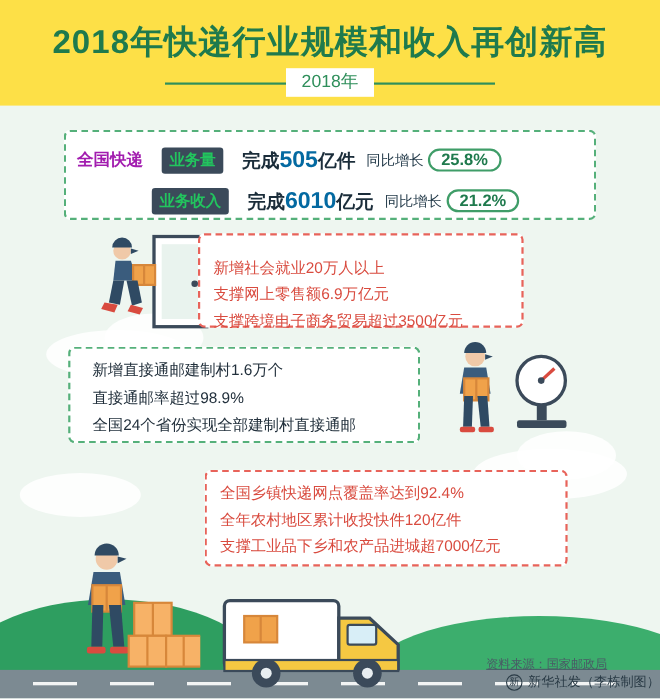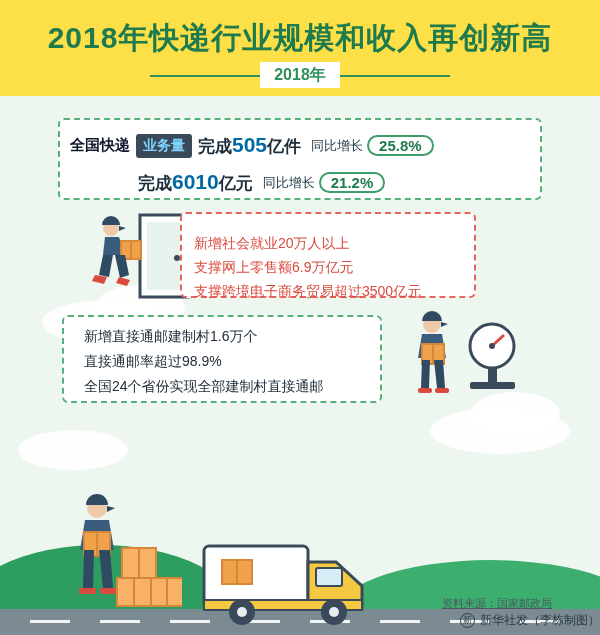--- a/index.html
+++ b/index.html
@@ -51,21 +51,21 @@
     width: 300px; height: 2px;
     background: #2f8f5b;
   }
   .sub-title {
     position: relative;
     display: inline-block;
     background: #ffffff;
     padding: 0 14px;
     font-size: 16px;
     color: #2f8f5b;
-    font-weight: bold;
+    font-weight: normal;
     line-height: 26px;
   }
   
   .greenband {
     position: absolute;
     left: 0; top: 96px;
     width: 600px; height: 539px;
     background: #eef6f0;
   }
   .cloud {
@@ -87,30 +87,30 @@
     border-radius: 6px;
   }
   .panel.red { border-color: #e8635a; }
   .row-line {
     display: flex;
     align-items: center;
     white-space: nowrap;
   }
   .tag {
     background: #3b4a5a;
-    color: #7dd3fc;
+    color: #22c55e;
     font-size: 14px;
     font-weight: bold;
     padding: 3px 7px;
     border-radius: 3px;
-    margin: 0 6px;
+    margin: 0 17px;
   }
   .kpi-label {
     font-size: 15px;
-    color: #0f172a;
+    color: #a21caf;
     font-weight: bold;
     font-family: Liberation Serif, serif;
   }
   .kpi-value {
     font-size: 17px;
     color: #1b2d3a;
     font-weight: bold;
   }
   .kpi-value .big { font-size: 21px; color: #0369a1; }
   .growth-label {
@@ -218,20 +218,21 @@
     <div class="row-line" style="height:31px; margin-top:2px;">
       <span class="kpi-label">全国快递</span>
       <span class="tag">业务量</span>
       <span class="kpi-value">
         <span>完成</span><span class="big">505</span><span>亿件</span>
       </span>
       <span class="growth-label">同比增长</span>
       <span class="growth-pill">25.8%</span>
     </div>
     <div class="row-line" style="height:31px; margin-top:6px; padding-left:68px;">
+      <span class="tag" style="margin-left:0;">业务收入</span>
       <span class="kpi-value">
         <span>完成</span><span class="big">6010</span><span>亿元</span>
       </span>
       <span class="growth-label">同比增长</span>
       <span class="growth-pill">21.2%</span>
     </div>
   </div>
 
   <svg width="110" height="90" style="position:absolute; left:85px; top:213px;" viewBox="0 0 110 90">
 
@@ -276,20 +277,25 @@
     <rect x="18" y="80" width="14" height="5" rx="2" fill="#d94b3f"></rect>
     <rect x="35" y="80" width="14" height="5" rx="2" fill="#d94b3f"></rect>
 
     <circle cx="92" cy="38" r="22" fill="#ffffff" stroke="#3b4a5a" stroke-width="3"></circle>
     <line x1="92" y1="38" x2="104" y2="27" stroke="#d94b3f" stroke-width="3"></line>
     <circle cx="92" cy="38" r="3" fill="#3b4a5a"></circle>
     <rect x="88" y="60" width="9" height="14" fill="#3b4a5a"></rect>
     <rect x="70" y="74" width="45" height="7" rx="2" fill="#3b4a5a"></rect>
   </svg>
 
+  <div class="panel red" style="left:186px; top:427px; width:330px; height:88px; padding:7px 12px;">
+    <div class="line-red">全国乡镇快递网点覆盖率达到92.4%</div>
+    <div class="line-red">全年农村地区累计收投快件120亿件</div>
+    <div class="line-red">支撑工业品下乡和农产品进城超7000亿元</div>
+  </div>
 
   <svg width="120" height="120" style="position:absolute; left:62px; top:490px;" viewBox="0 0 120 120">
     <circle cx="35" cy="18" r="10" fill="#f0c9a8"></circle>
     <path d="M24 15 a11 11 0 0 1 22 0 z" fill="#2f4a63"></path>
     <path d="M45 16 l8 2 -8 4 z" fill="#2f4a63"></path>
     <path d="M23 30 l24 0 5 30 -34 0 z" fill="#3a5c7d"></path>
     <rect x="22" y="42" width="26" height="24" fill="#f0a24a" stroke="#d7873a" stroke-width="2"></rect>
     <line x1="35" y1="42" x2="35" y2="66" stroke="#d7873a" stroke-width="2"></line>
     <path d="M22 60 l10 0 -1 38 -10 0 z" fill="#2f4a63"></path>
     <path d="M37 60 l11 0 3 38 -10 0 z" fill="#2f4a63"></path>

